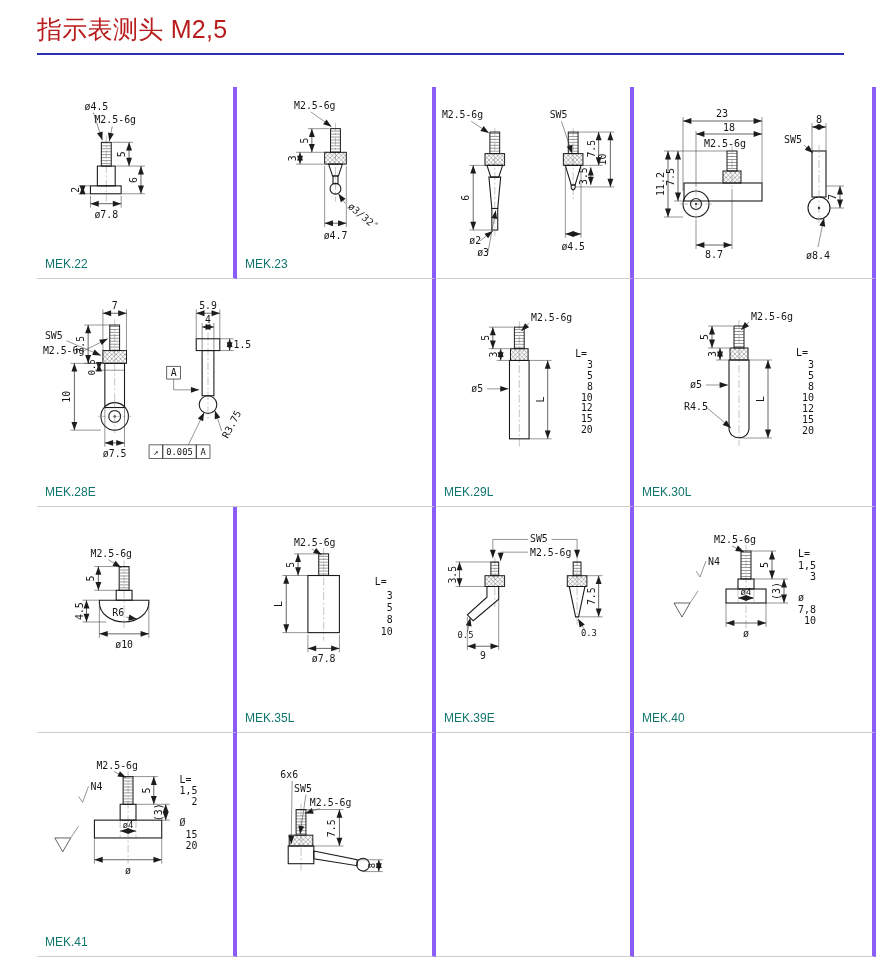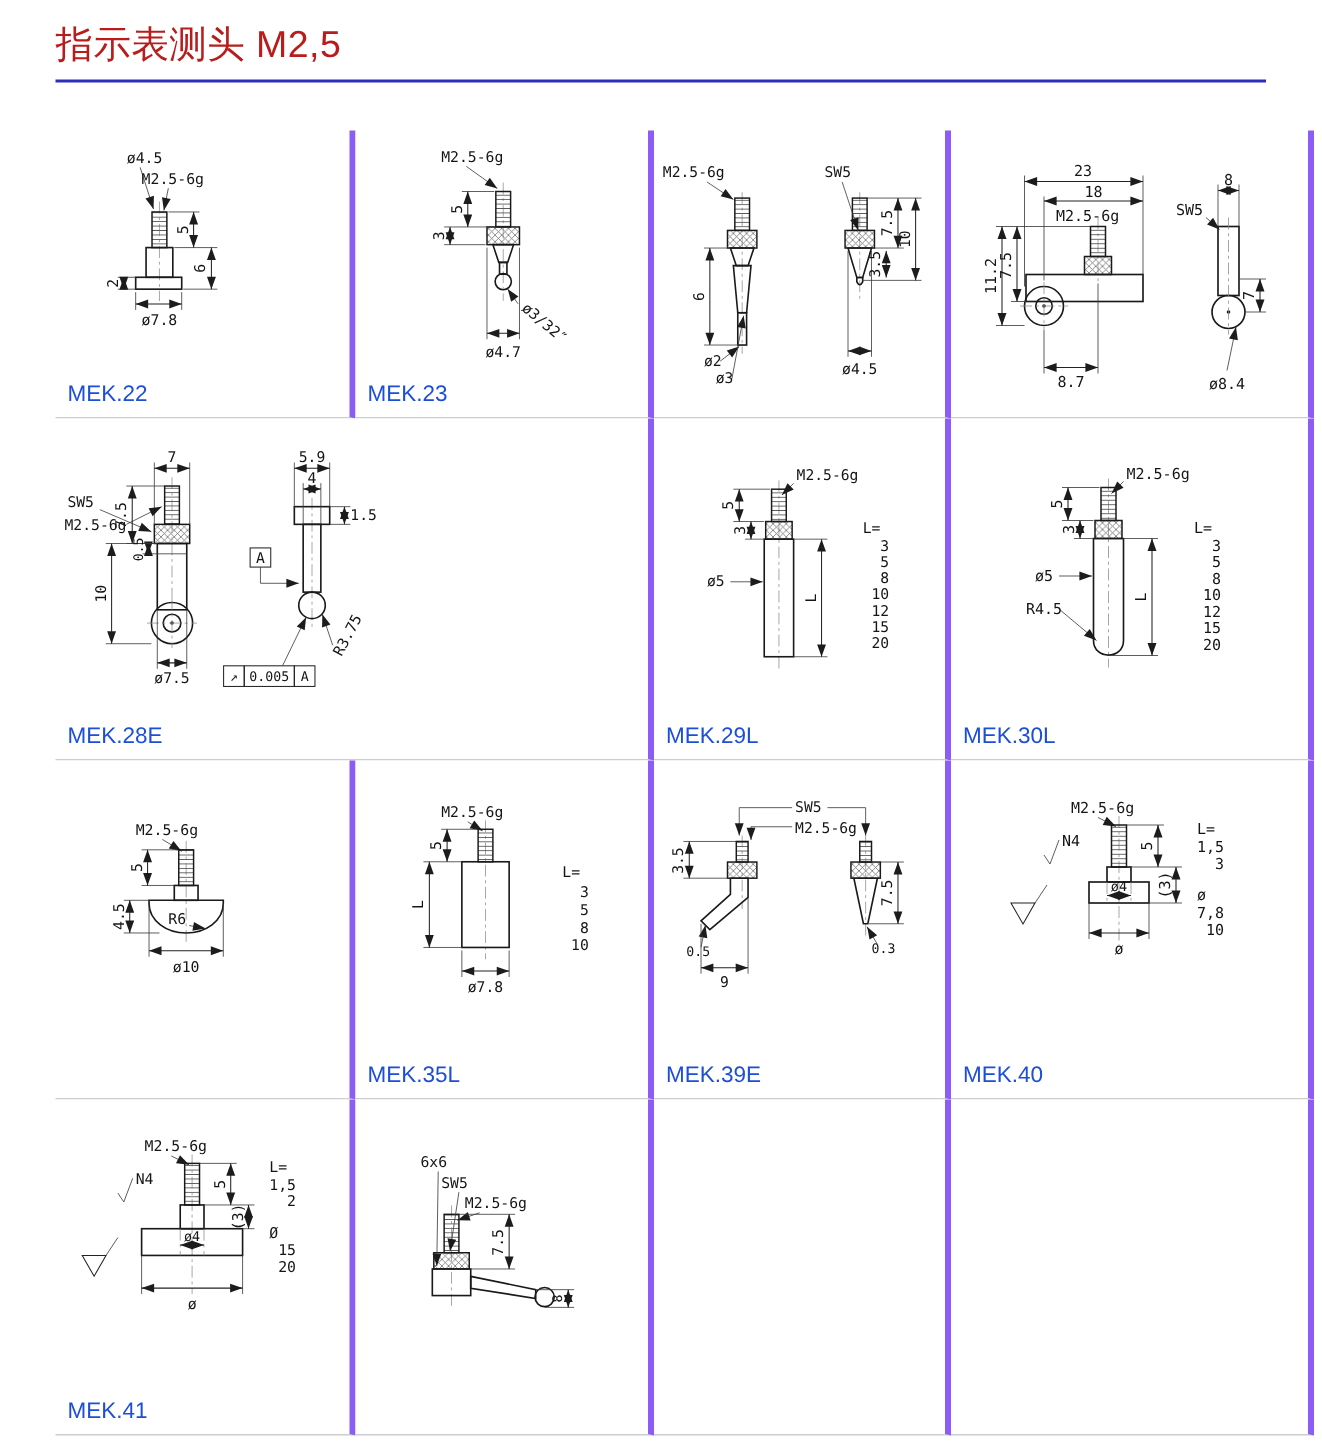--- a/index.html
+++ b/index.html
@@ -7,21 +7,21 @@
   body{width:881px;height:966px;position:relative;font-family:"Liberation Sans",sans-serif;overflow:hidden}
   .page{padding:13px 0 0 37px}
   .title{font-size:25px;color:#b91c1c;letter-spacing:.3px}
   .rule{width:807px;border-top:2px solid #2e2eb8;margin-top:7px}
   .grid{margin-top:32px;width:839px;display:grid;grid-template-columns:200px 199px 198px 242px}
   .cell{border-right:4px solid #8b5cf6;border-bottom:1px solid #cdcdcd;display:flex;flex-direction:column;background:#fff}
   .h1{height:192px}.h2{height:228px}.h3{height:226px}.h4{height:224px}
   .span2{grid-column:1 / 3}
   .draw{flex:1;display:flex;align-items:center;justify-content:center;overflow:hidden}
   .span2 .draw{justify-content:flex-start;padding-left:4px}
-  .plabel{font-size:15px;color:#1d4ed8;padding:0 8px 7px 8px}
+  .plabel{font-size:12px;color:#0f766e;padding:0 8px 7px 8px}
   svg.dw{display:block}
   .dw text{font-family:"DejaVu Sans Mono",monospace;font-size:10px;fill:#151515}
   .dw text.t9{font-size:9px}
   .dw .ol{fill:none;stroke:#1a1a1a;stroke-width:1.1}
   .dw .fl{stroke:#1a1a1a;stroke-width:1}
   .dw .xl{stroke:#3a3a3a;stroke-width:.55;fill:none}
   .dw .dl{stroke:#222;stroke-width:.7;fill:none}
   .dw .cl{stroke:#888;stroke-width:.5;stroke-dasharray:8 2.5 2 2.5;fill:none}
   .dw .dot{fill:#1a1a1a;stroke:none}
 </style>

